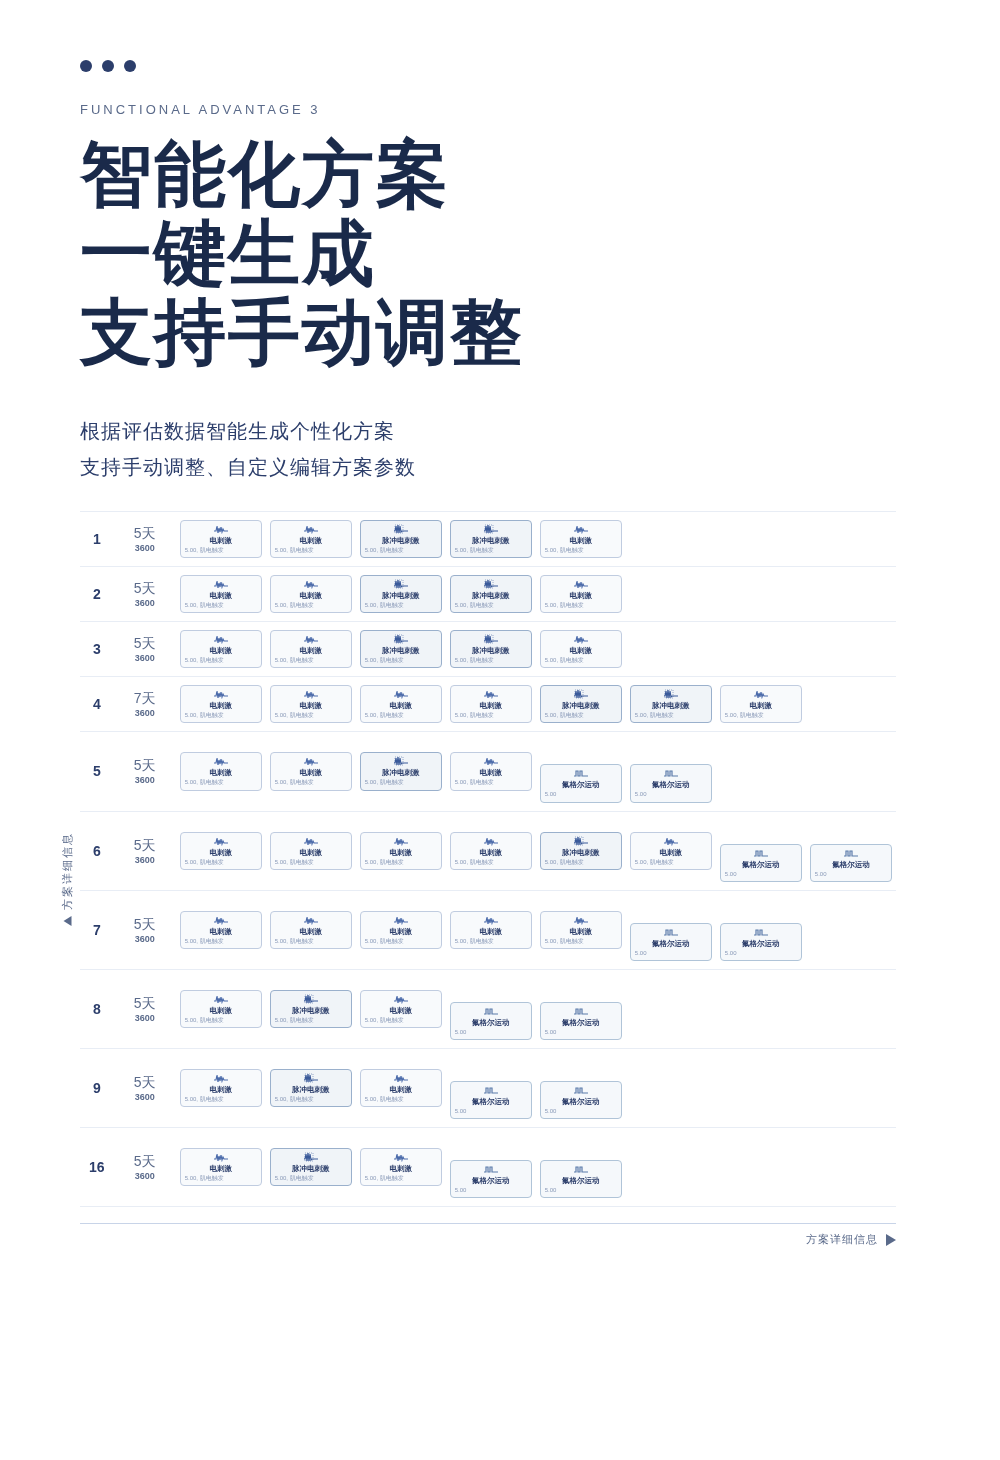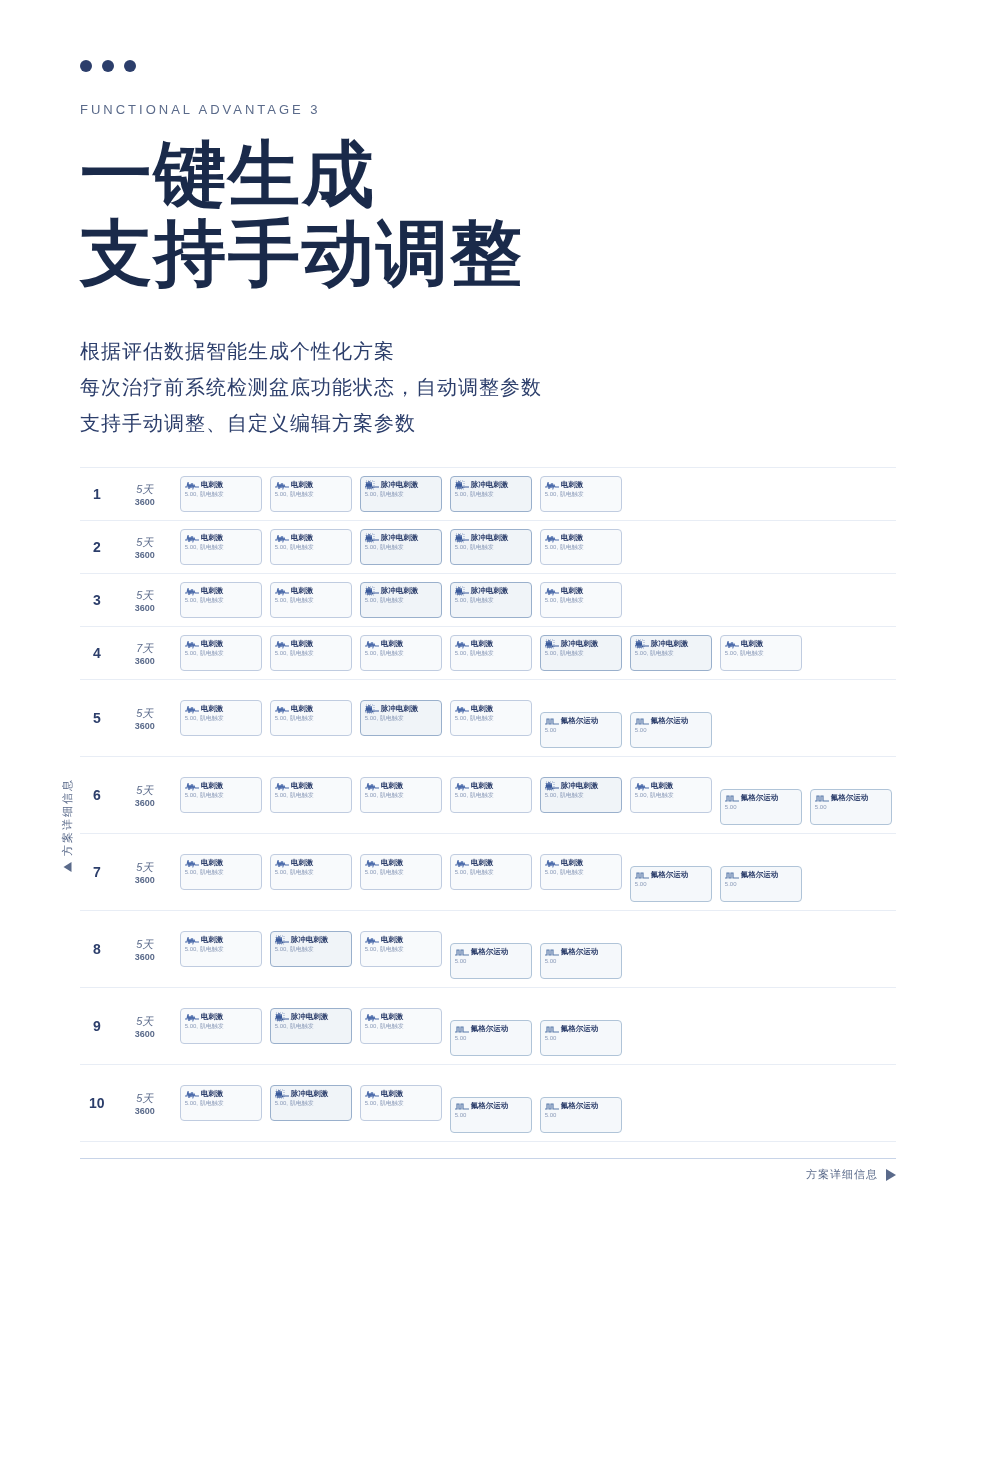--- a/index.html
+++ b/index.html
@@ -119,24 +119,23 @@
       font-weight: 600;
       width: 30px;
       text-align: center;
     }
 
     .row-info {
       width: 55px;
       text-align: center;
     }
     .row-info .day {
-      font-size: 11px;
+      font-size: 14px;
       color: #5a6a8a;
       display: block;
-      font-style: italic;
     }
     .row-info .freq {
       font-size: 9px;
       color: #5a6a8a;
       display: block;
       font-weight: 700;
     }
 
     
     .treat-cell {
@@ -167,20 +166,21 @@
       margin-top: 24px;
     }
 
     .treat-label {
       font-size: 7.5px;
       color: #2c3e6b;
       font-weight: 600;
       display: flex;
       align-items: center;
       gap: 2px;
+      flex-direction: column;
     }
 
     .treat-sub {
       font-size: 6px;
       color: #8a9ab8;
       margin-top: 1px;
       line-height: 1.2;
     }
 
     
@@ -220,27 +220,27 @@
 
   <div class="dots-row">
     <div class="dot"></div>
     <div class="dot"></div>
     <div class="dot"></div>
   </div>
 
   <div class="subtitle-label">FUNCTIONAL ADVANTAGE 3</div>
 
   <div class="main-title">
+    <div>智能化方案</div>
     <div>一键生成</div>
     <div>支持手动调整</div>
   </div>
 
   <div class="desc-list">
     <div class="desc-item">根据评估数据智能生成个性化方案</div>
-    <div class="desc-item">每次治疗前系统检测盆底功能状态，自动调整参数</div>
     <div class="desc-item">支持手动调整、自定义编辑方案参数</div>
   </div>
 
   <div class="table-section">
 
     <div class="side-label-left">
       <span class="side-arrow-up"></span>
       <span>方案详细信息</span>
     </div>
 
@@ -917,21 +917,21 @@
                   <span>氟格尔运动</span>
                 </div>
                 <div class="treat-sub">5.00</div>
               </div>
             </td>
             <td class="treat-cell"></td>
             <td class="treat-cell"></td>
             <td class="treat-cell"></td>
           </tr>
           <tr>
-            <td class="row-num">10</td>
+            <td class="row-num">16</td>
             <td class="row-info">
               <span class="day">5天</span>
               <span class="freq">3600</span>
             </td>
             <td class="treat-cell">
               <div class="treat-box electric">
                 <div class="treat-label">
                   <svg class="wave-svg" width="14" height="10" viewBox="0 0 14 10">
       <polyline points="0,7 2,7 3,2 4,9 5,4 6,8 7,3 8,8 9,5 10,7 14,7" fill="none" stroke="#4a6aaa" stroke-width="1.2"></polyline>
     </svg>

